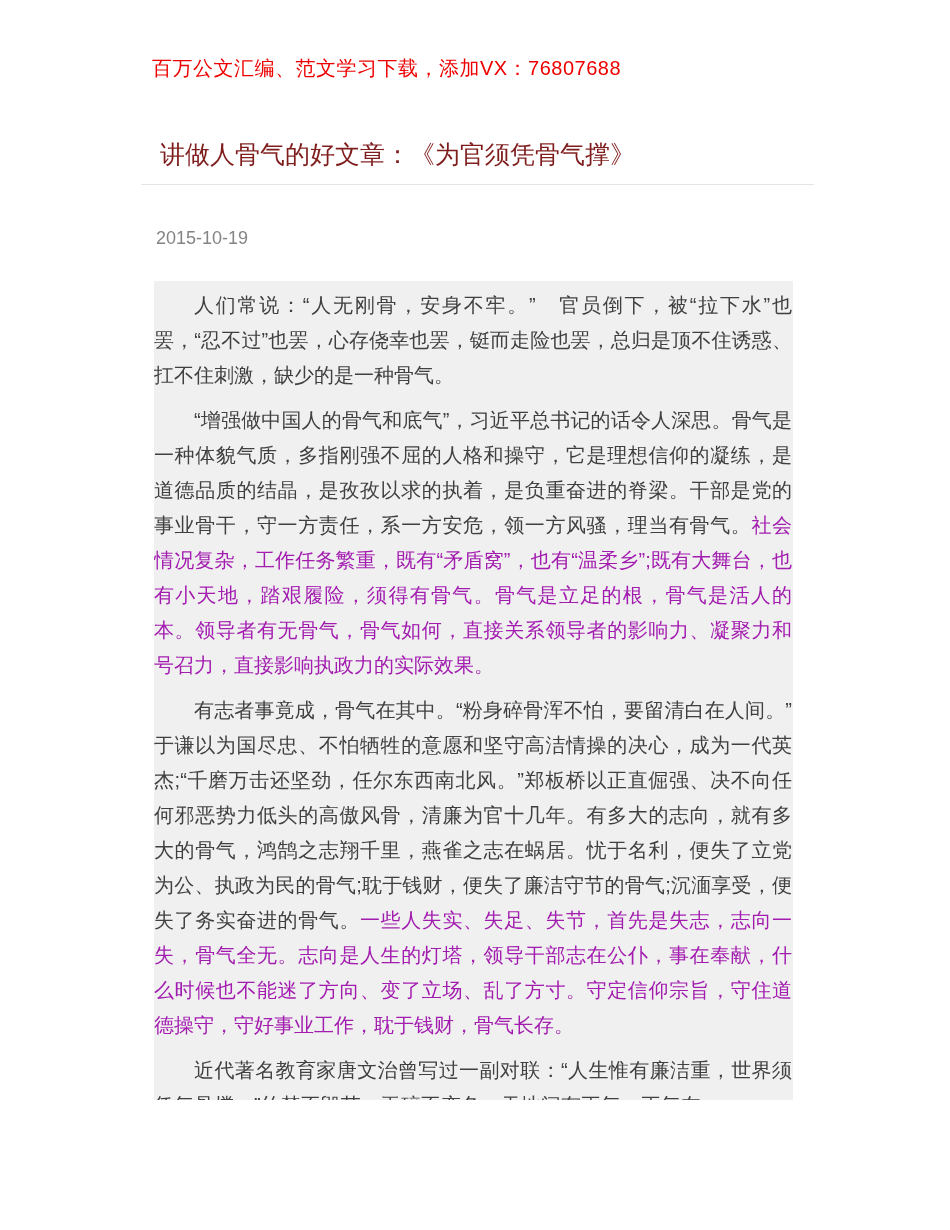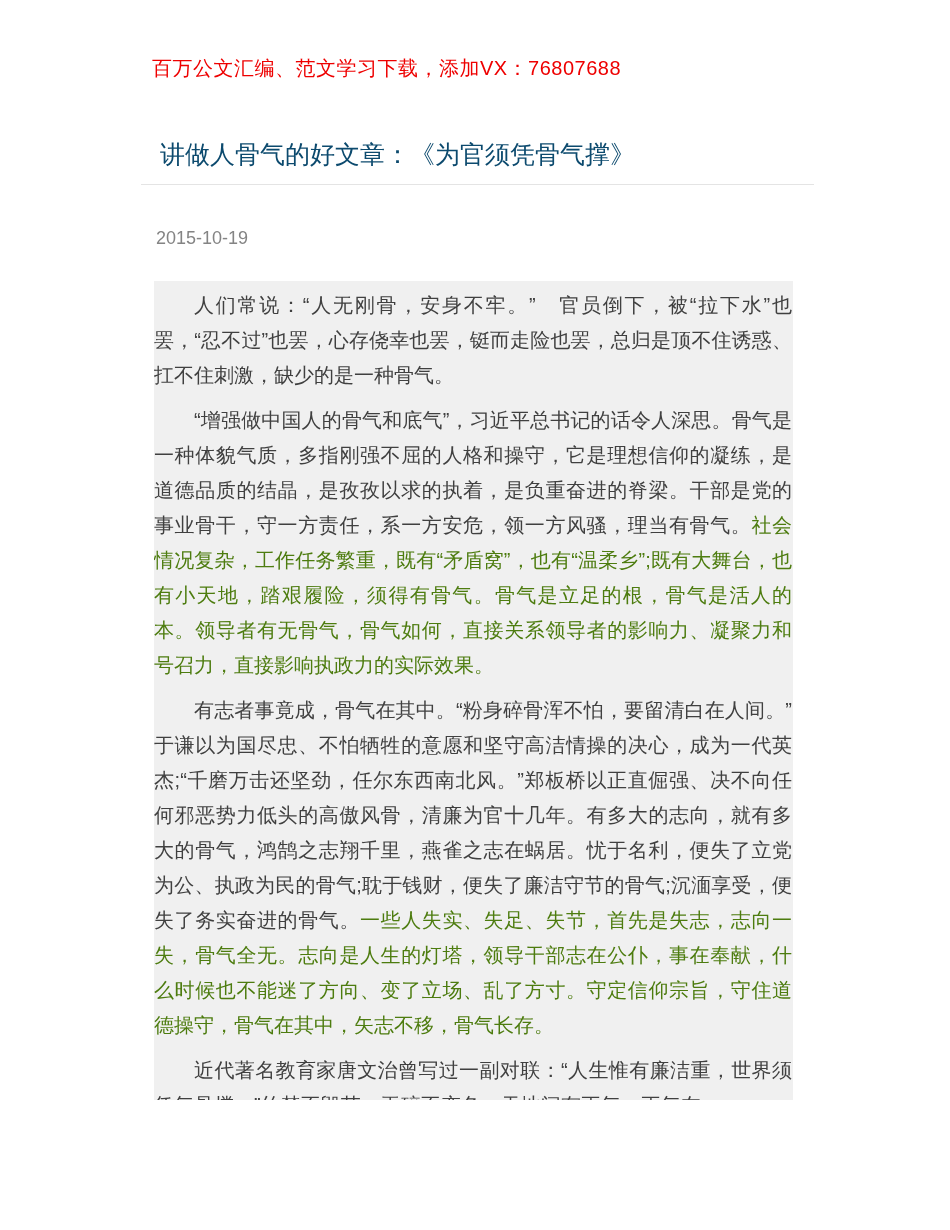--- a/index.html
+++ b/index.html
@@ -16,21 +16,21 @@
   .banner {
     position: absolute; top: 56px; left: 0; width: 773px;
     text-align: center;
     font-size: 20px; line-height: 24px;
     color: #ee0000; letter-spacing: 0.5px;
     font-weight: 500;
   }
   .title {
     position: absolute; top: 139px; left: 160px; width: 660px;
     font-size: 25px; line-height: 30px;
-    color: #0c4a6e; font-weight: 400;
+    color: #7f1d1d; font-weight: 400;
     white-space: nowrap;
   }
   .divider {
     position: absolute; top: 184px; left: 141px;
     width: 673px; height: 1px; background: #e4e4e4;
   }
   .date {
     position: absolute; top: 227px; left: 156px;
     font-size: 18px; line-height: 22px; color: #848484;
   }
@@ -40,40 +40,40 @@
     background: #f0f0f0; color: #404040;
     font-size: 20px; line-height: 35px;
     padding: 7px 1px 19px 0;
     text-align: justify;
   }
   .content p {
     text-indent: 2em;
     margin: 0 0 10px 0;
   }
   .content p:last-child { margin-bottom: 0; }
-  .red { color: #4d7c0f; margin-top: 26px; }
+  .red { color: #a21caf; margin-top: 26px; }
 </style>
 </head>
 <body>
 
 <div class="page">
 
   <div class="banner">百万公文汇编、范文学习下载，添加VX：76807688</div>
 
   <h1 class="title">讲做人骨气的好文章：《为官须凭骨气撑》</h1>
 
   <div class="divider"></div>
 
   <div class="date">2015-10-19</div>
 
   <div class="content">
 
     <p><span>人们常说：“人无刚骨，安身不牢。”　官员倒下，被“拉下水”也罢，“忍不过”也罢，心存侥幸也罢，铤而走险也罢，总归是顶不住诱惑、扛不住刺激，缺少的是一种骨气。</span><span class="red"></span></p>
 
     <p><span>“增强做中国人的骨气和底气”，习近平总书记的话令人深思。骨气是一种体貌气质，多指刚强不屈的人格和操守，它是理想信仰的凝练，是道德品质的结晶，是孜孜以求的执着，是负重奋进的脊梁。干部是党的事业骨干，守一方责任，系一方安危，领一方风骚，理当有骨气。</span><span class="red">社会情况复杂，工作任务繁重，既有“矛盾窝”，也有“温柔乡”;既有大舞台，也有小天地，踏艰履险，须得有骨气。骨气是立足的根，骨气是活人的本。领导者有无骨气，骨气如何，直接关系领导者的影响力、凝聚力和号召力，直接影响执政力的实际效果。</span></p>
 
-    <p><span>有志者事竟成，骨气在其中。“粉身碎骨浑不怕，要留清白在人间。”　于谦以为国尽忠、不怕牺牲的意愿和坚守高洁情操的决心，成为一代英杰;“千磨万击还坚劲，任尔东西南北风。”郑板桥以正直倔强、决不向任何邪恶势力低头的高傲风骨，清廉为官十几年。有多大的志向，就有多大的骨气，鸿鹄之志翔千里，燕雀之志在蜗居。忧于名利，便失了立党为公、执政为民的骨气;耽于钱财，便失了廉洁守节的骨气;沉湎享受，便失了务实奋进的骨气。</span><span class="red">一些人失实、失足、失节，首先是失志，志向一失，骨气全无。志向是人生的灯塔，领导干部志在公仆，事在奉献，什么时候也不能迷了方向、变了立场、乱了方寸。守定信仰宗旨，守住道德操守，骨气在其中，矢志不移，骨气长存。</span></p>
+    <p><span>有志者事竟成，骨气在其中。“粉身碎骨浑不怕，要留清白在人间。”　于谦以为国尽忠、不怕牺牲的意愿和坚守高洁情操的决心，成为一代英杰;“千磨万击还坚劲，任尔东西南北风。”郑板桥以正直倔强、决不向任何邪恶势力低头的高傲风骨，清廉为官十几年。有多大的志向，就有多大的骨气，鸿鹄之志翔千里，燕雀之志在蜗居。忧于名利，便失了立党为公、执政为民的骨气;耽于钱财，便失了廉洁守节的骨气;沉湎享受，便失了务实奋进的骨气。</span><span class="red">一些人失实、失足、失节，首先是失志，志向一失，骨气全无。志向是人生的灯塔，领导干部志在公仆，事在奉献，什么时候也不能迷了方向、变了立场、乱了方寸。守定信仰宗旨，守住道德操守，守好事业工作，耽于钱财，骨气长存。</span></p>
 
     <p><span>近代著名教育家唐文治曾写过一副对联：“人生惟有廉洁重，世界须凭气骨撑。”竹焚不毁节，玉碎不变色，天地间有正气。正气在</span><span class="red"></span></p>
 
   </div>
 
 </div>
 
 </body></html>

